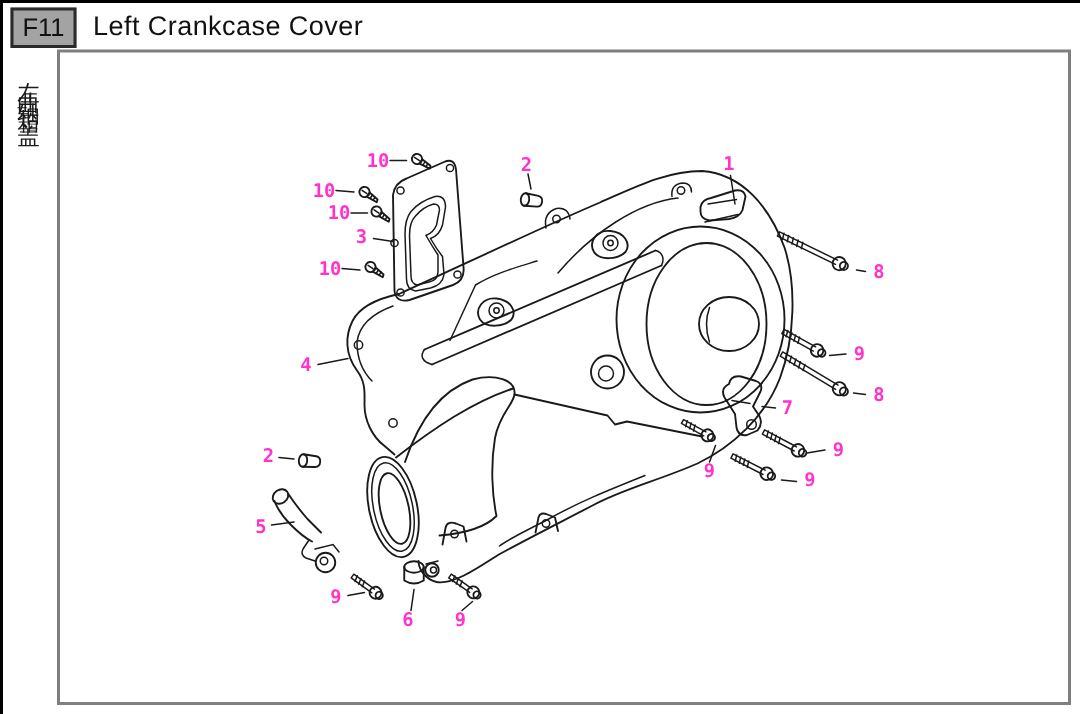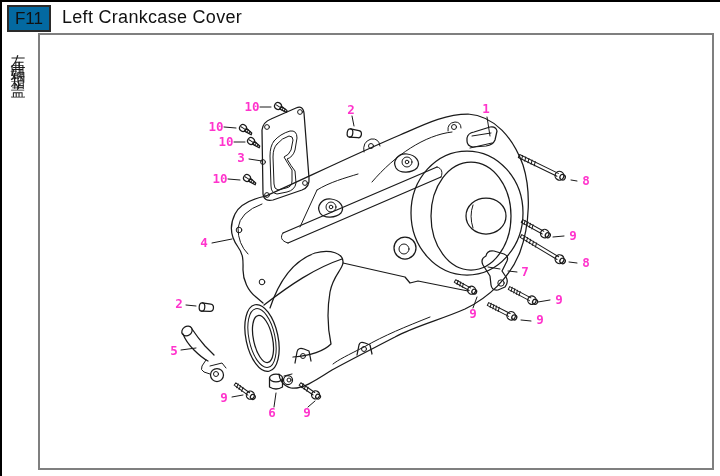--- a/index.html
+++ b/index.html
@@ -5,21 +5,21 @@
   html,body{margin:0;padding:0;}
   body{
     width:720px;height:476px;position:relative;background:#ffffff;
     font-family:"Liberation Sans", sans-serif;overflow:hidden;
   }
   .page-border-top{position:absolute;left:0;top:0;width:720px;height:2px;background:#000;}
   .page-border-left{position:absolute;left:0;top:0;width:2px;height:476px;background:#000;}
   .f11-box{
     position:absolute;left:7px;top:5px;width:40px;height:23px;
     border:2px solid #2a2a2a;display:flex;align-items:center;justify-content:center;
-    font-size:17px;color:#111;background:#0369a1;
+    font-size:17px;color:#111;background:#a3a3a3;
   }
   .page-title{
     position:absolute;left:62px;top:7px;font-size:18px;color:#111;
     letter-spacing:0.3px;white-space:nowrap;
   }
   .cn-vertical{
     position:absolute;left:8px;top:42px;height:130px;
     writing-mode:vertical-rl;text-orientation:upright;
     font-size:15px;letter-spacing:7px;color:#1a1a1a;
     font-family:"Liberation Sans", sans-serif;

